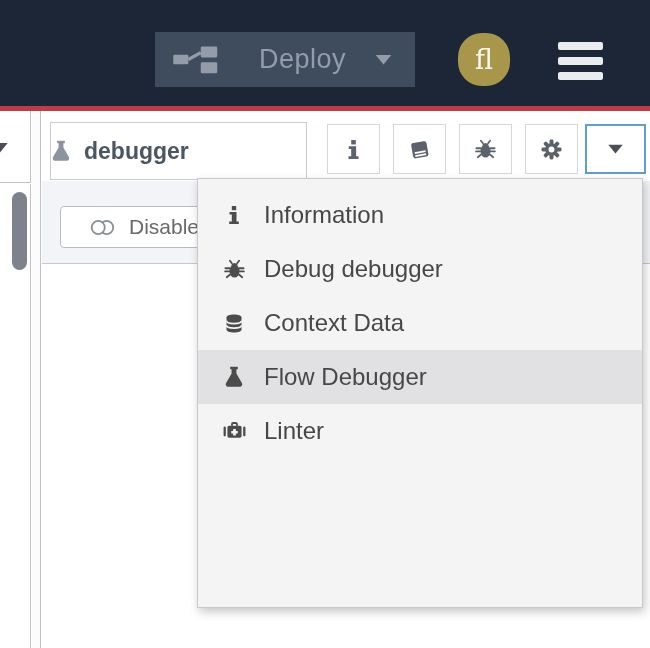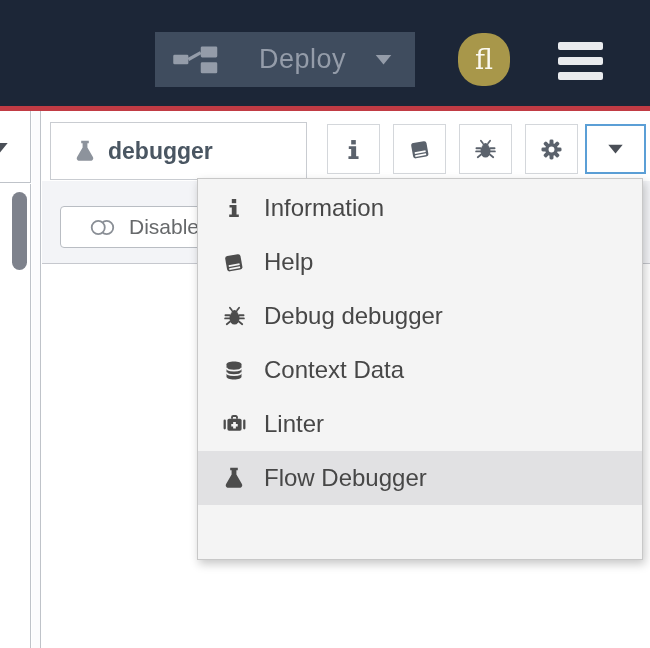--- a/index.html
+++ b/index.html
@@ -30,38 +30,38 @@
   .ws-corner svg{position:absolute;left:-9px;top:30px;color:#4a4f57}
   .ws-scroll{position:absolute;left:0;top:184px;width:31px;height:464px;background:#fff;
     border-right:1px solid var(--border-gray,#bfc3c9);box-sizing:border-box}
   .ws-thumb{position:absolute;left:12px;top:8px;width:15px;height:78px;border-radius:8px;
     background:var(--scrollbar-thumb,#7e828c);cursor:pointer}
   .gap-col{position:absolute;left:32px;top:111px;width:9px;height:537px;background:#fcfcfd;
     border-right:1px solid var(--border-gray,#bfc3c9);box-sizing:border-box}
   
   .panel{position:absolute;left:42px;top:111px;width:608px;height:537px;background:#fff}
   .tab{position:absolute;left:8px;top:11px;width:257px;height:58px;border:1px solid #c9ccd1;
-    background:#fff;display:flex;align-items:center;padding-left:24px;box-sizing:border-box;
+    background:#fff;display:flex;align-items:center;box-sizing:border-box;
     gap:13px;color:#8d939c;cursor:pointer}
   .tab-label{font-size:23px;font-weight:bold;color:var(--tab-text,#4a5662)}
   .pbtn{position:absolute;top:13px;width:53px;height:50px;background:#fff;border:1px solid #d4d7db;
     display:flex;align-items:center;justify-content:center;color:var(--icon-gray,#5b626c);
     box-sizing:border-box;cursor:pointer}
   .pbtn-info{left:285px}.pbtn-help{left:351px}.pbtn-bug{left:417px}.pbtn-gear{left:483px}
   .pbtn-caret{left:543px;width:61px;border:2px solid var(--focus-blue,#5b9fd6)}
   .toolbar{position:absolute;left:0;top:70px;width:608px;height:83px;
     background:var(--toolbar-bg,#f3f4f7);border-bottom:1px solid #c6c8ce;box-sizing:border-box}
   .disable-btn{position:absolute;left:18px;top:25px;width:158px;height:42px;background:#fff;
     border:1px solid #b9bdc3;border-radius:4px;display:flex;align-items:center;padding-left:28px;
     gap:12px;box-sizing:border-box;color:#8a8f96;cursor:pointer;overflow:hidden}
   .disable-label{font-size:21px;color:#67696b;white-space:nowrap}
   
-  .menu{position:absolute;left:197px;top:178px;width:446px;height:382px;
+  .menu{position:absolute;left:197px;top:178px;width:446px;height:430px;
     background:var(--menu-bg,#f4f4f4);border:1px solid #c8c8c8;
-    box-shadow:2px 4px 9px rgba(0,0,0,.22);box-sizing:border-box;padding-top:2px;z-index:10}
+    box-shadow:2px 4px 9px rgba(0,0,0,.22);box-sizing:border-box;padding-top:9px;z-index:10}
   .menu-item{height:54px;display:flex;align-items:center;padding-left:22px;gap:16px;cursor:pointer}
   .menu-item.active{background:var(--menu-active-bg,#e1e1e3)}
   .mi-icon{width:28px;display:flex;justify-content:center;align-items:center;color:#4c4c4c;flex:none}
   .mi-label{font-size:24px;color:var(--menu-text,#474747)}
 </style>
 </head>
 <body>
 
 <div class="header">
   <div class="deploy-btn">
@@ -172,32 +172,20 @@
   <div class="menu-item">
     <span class="mi-icon">
       <svg width="20" height="20" viewBox="0 0 20 20" fill="currentColor">
         <rect x="7.8" y="1" width="4.4" height="4.2"></rect>
         <path d="M5.5 7 h7 v9.5 h2.3 v2.5 H5.2 v-2.5 h2.6 v-7 H5.5 z"></path>
       </svg>
     </span>
     <span class="mi-label">Information</span>
   </div>
 
-  <div class="menu-item">
-    <span class="mi-icon">
-      <svg width="22" height="21" viewBox="0 0 22 20" fill="currentColor">
-        <g transform="rotate(-10 11 10)">
-          <rect x="3" y="2.5" width="15.5" height="15.5" rx="2.5"></rect>
-          <rect x="5.2" y="11.8" width="11" height="1.7" fill="#f4f4f4"></rect>
-          <rect x="5.2" y="14.8" width="11" height="1.7" fill="#f4f4f4"></rect>
-        </g>
-      </svg>
-    </span>
-    <span class="mi-label">Help</span>
-  </div>
 
   <div class="menu-item">
     <span class="mi-icon">
       <svg width="23" height="23" viewBox="0 0 22 22" fill="currentColor">
         <ellipse cx="11" cy="12.5" rx="4.8" ry="6.2"></ellipse>
         <path d="M7.6 7.2 a3.6 3.6 0 0 1 6.8 0 z"></path>
         <g stroke="currentColor" stroke-width="1.7" fill="none" stroke-linecap="round">
           <path d="M8.5 5 L6.6 2.6 M13.5 5 L15.4 2.6"></path>
           <path d="M6.3 9.8 H2.3 M6.2 12.8 H2 M6.8 15.8 l-3.2 2.6"></path>
           <path d="M15.7 9.8 H19.7 M15.8 12.8 H20 M15.2 15.8 l3.2 2.6"></path>
@@ -211,35 +199,35 @@
   <div class="menu-item">
     <span class="mi-icon">
       <svg width="20" height="21" viewBox="0 0 20 20" fill="currentColor">
         <path d="M10 1 C5.6 1 2.5 2.2 2.5 3.8 V16.2 C2.5 17.8 5.6 19 10 19 s7.5 -1.2 7.5 -2.8 V3.8 C17.5 2.2 14.4 1 10 1 z"></path>
         <path d="M2.5 7.3 C2.5 8.9 5.6 10.1 10 10.1 s7.5 -1.2 7.5 -2.8 M2.5 11.8 C2.5 13.4 5.6 14.6 10 14.6 s7.5 -1.2 7.5 -2.8" fill="none" stroke="#f4f4f4" stroke-width="1.7"></path>
       </svg>
     </span>
     <span class="mi-label">Context Data</span>
   </div>
 
+  <div class="menu-item active">
+    <span class="mi-icon">
+      <svg width="20" height="22" viewBox="0 0 20 22" fill="currentColor">
+        <path d="M6.2 0.8 h7.6 v2.4 h-1.4 v4.4 l5.5 9.3 c1 1.7 -0.2 3.9 -2.2 3.9 H4.3 c-2 0 -3.2 -2.2 -2.2 -3.9 l5.5 -9.3 V3.2 H6.2 z"></path>
+      </svg>
+    </span>
+    <span class="mi-label">Flow Debugger</span>
+  </div>
+
   <div class="menu-item">
     <span class="mi-icon">
       <svg width="25" height="21" viewBox="0 0 24 20" fill="currentColor">
         <path d="M2.6 6.3 v7.4" stroke="currentColor" stroke-width="2.2" stroke-linecap="round" fill="none"></path>
         <path d="M21.4 6.3 v7.4" stroke="currentColor" stroke-width="2.2" stroke-linecap="round" fill="none"></path>
         <rect x="5.2" y="4.5" width="13.6" height="11.5" rx="1.6"></rect>
         <path d="M9.6 4.5 V3 a1.2 1.2 0 0 1 1.2 -1.2 h2.4 A1.2 1.2 0 0 1 14.4 3 v1.5" fill="none" stroke="currentColor" stroke-width="1.8"></path>
         <path d="M10.7 7.6 h2.6 v1.8 h1.8 v2.6 h-1.8 v1.8 h-2.6 v-1.8 H8.9 V9.4 h1.8 z" fill="#f4f4f4"></path>
       </svg>
     </span>
     <span class="mi-label">Linter</span>
   </div>
 
-  <div class="menu-item active">
-    <span class="mi-icon">
-      <svg width="20" height="22" viewBox="0 0 20 22" fill="currentColor">
-        <path d="M6.2 0.8 h7.6 v2.4 h-1.4 v4.4 l5.5 9.3 c1 1.7 -0.2 3.9 -2.2 3.9 H4.3 c-2 0 -3.2 -2.2 -2.2 -3.9 l5.5 -9.3 V3.2 H6.2 z"></path>
-      </svg>
-    </span>
-    <span class="mi-label">Flow Debugger</span>
-  </div>
-
 </div>
 
 </body></html>

